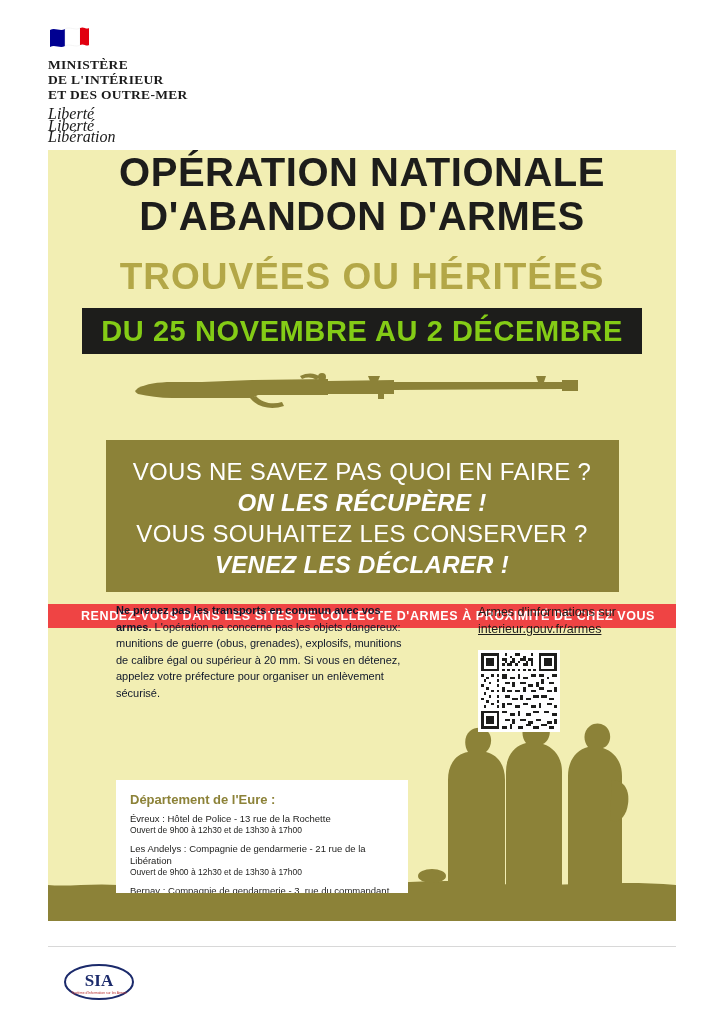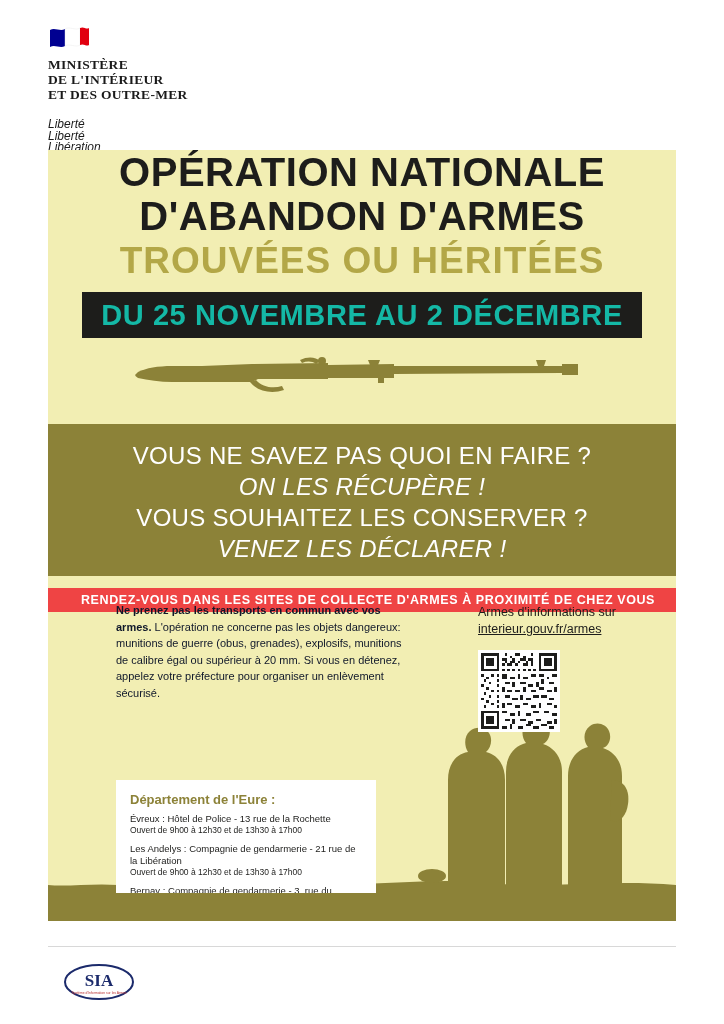--- a/index.html
+++ b/index.html
@@ -18,24 +18,24 @@
   .ministry-title {
     font-family: "Liberation Serif", serif;
     font-weight: bold;
     font-size: 13.5px;
     line-height: 15px;
     letter-spacing: 0.3px;
     color: #1a1a1a;
     text-transform: uppercase;
   }
   .ministry-motto {
-    margin-top: 17px;
-    font-family: Liberation Sans, sans-serif;
+    margin-top: 6px;
+    font-family: Liberation Serif, serif;
     font-style: italic;
-    font-size: 12px;
+    font-size: 16px;
     line-height: 11.5px;
     color: #1a1a1a;
   }
 
   
   .poster {
     position: absolute; left: 48px; top: 150px;
     width: 628px; height: 771px;
     background: #f2eeb3;
     overflow: hidden;
@@ -57,55 +57,55 @@
   }
   .t1 { }
   .t3 {
     text-align: center;
     font-weight: bold;
     font-size: 37px;
     line-height: 42px;
     letter-spacing: 1px;
     color: #b3a747;
     text-transform: uppercase;
-    margin-top: 2px;
+    margin-top: 18px;
   }
   .dateband {
     margin: 10px auto 0;
     width: 560px;
     background: #1d1d1b;
-    color: #14b8a6;
+    color: #84cc16;
     text-align: center;
     font-weight: bold;
     font-size: 29px;
     line-height: 46px;
     letter-spacing: 0.6px;
     text-transform: uppercase;
   }
 
   
   .rifle { margin: 14px auto 0; width: 460px; height: 58px; }
   .rifle svg { display: block; width: 100%; height: 100%; }
 
   
   .msgbox {
     margin: 14px auto 0;
-    width: 628px;
+    width: 513px;
     background: #8c8238;
     padding: 16px 10px 12px;
     text-align: center;
     color: #ffffff;
   }
   .msgbox .l1, .msgbox .l3 {
     font-size: 24px; line-height: 31px; letter-spacing: 0.3px;
     text-transform: uppercase; font-weight: normal;
   }
   .msgbox .l2, .msgbox .l4 {
     font-size: 24px; line-height: 31px; letter-spacing: 0.3px;
-    text-transform: uppercase; font-weight: normal; font-style: italic; text-align: center;
+    text-transform: uppercase; font-weight: bold; font-style: italic; text-align: center;
   }
   .subband {
     margin: 12px auto 0;
     width: 640px;
     background: #ef4444;
     color: #ffffff;
     text-align: center;
     font-weight: bold;
     font-size: 12.5px;
     line-height: 24px;
@@ -125,21 +125,21 @@
   .infoblock {
     position: absolute; left: 430px; top: 2px; width: 180px;
     font-size: 12.5px; line-height: 17px; color: #1d1d1b;
   }
   .infoblock .link { text-decoration: underline; }
   .qr { margin-top: 12px; width: 82px; height: 82px; background: #fff; padding: 3px; }
   .qr svg { display: block; }
 
   
   .addresses {
-    position: absolute; left: 68px; top: 178px; width: 260px; height: 125px;
+    position: absolute; left: 68px; top: 178px; width: 292px; height: 125px;
     background: #ffffff;
   }
   .addresses .dept {
     font-weight: bold; font-size: 13px; color: #8c8238;
     padding: 12px 0 6px 14px;
   }
   .site { padding: 0 12px 7px 14px; }
   .site .name { font-weight: normal; font-size: 9.5px; line-height: 12px; color: #1d1d1b; }
   .site .hours { font-size: 8.5px; line-height: 11px; color: #1d1d1b; }
 

